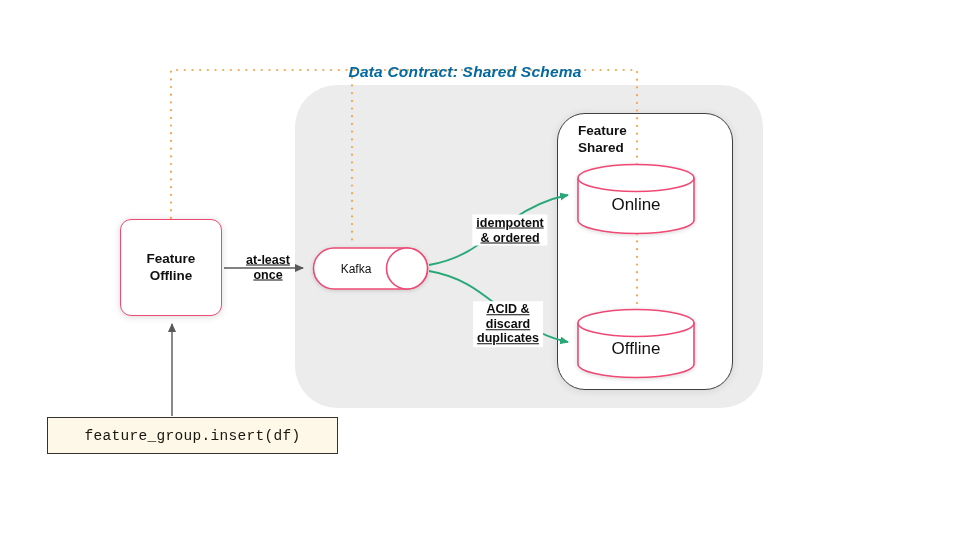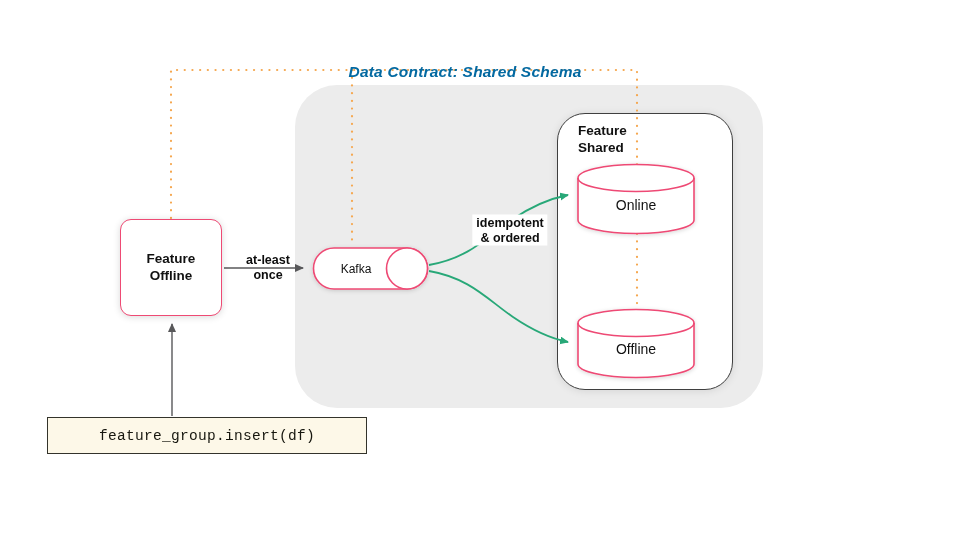--- a/index.html
+++ b/index.html
@@ -34,30 +34,30 @@
   .pinkshape{fill:#ffffff;stroke-width:1.6;}
   .pinkrim{fill:none;stroke-width:1.6;}
   .pipeline-box{
     left:120px;top:219px;width:102px;height:97px;box-sizing:border-box;
     background:#fff;border:1.6px solid #ee4a74;border-radius:11px;
     box-shadow:0 1px 7px rgba(0,0,0,.15);
     display:flex;align-items:center;justify-content:center;text-align:center;
     font-weight:bold;font-size:13.5px;line-height:16.5px;color:#111;
   }
   .pipeline-box span{display:block;}
-  .node-label{transform:translate(-50%,-50%);font-size:14px;color:#111;white-space:nowrap;}
+  .node-label{transform:translate(-50%,-50%);font-size:17px;color:#111;white-space:nowrap;}
   .kafka-label{transform:translate(-50%,-50%);font-size:12px;color:#111;white-space:nowrap;}
   .edge-label{
     transform:translate(-50%,-50%);text-align:center;
     font-weight:bold;font-size:12.5px;line-height:14.5px;color:#0d0d0d;
   }
-  .edge-label span{display:block;}
+  .edge-label span{display:block;text-decoration:underline;}
   .edge-label.on-panel{background:#fff;padding:1px 4px;}
   .code-box{
-    left:47px;top:417px;width:320px;height:37px;box-sizing:border-box;
+    left:47px;top:417px;width:291px;height:37px;box-sizing:border-box;
     background:#fdf8e8;border:1.2px solid #33332b;
     display:flex;align-items:center;justify-content:center;
     font-family:"Liberation Mono","DejaVu Sans Mono",monospace;
     font-size:14.5px;color:#17170f;letter-spacing:.3px;white-space:nowrap;
   }
 </style>
 </head>
 <body>
 
 <div class="canvas">
@@ -123,18 +123,23 @@
   <div class="abs node-label" style="left:636px;top:349px;text-align:right;">Offline</div>
 
   <div class="abs edge-label" style="left:268px;top:267px;">
     <span>at-least</span>
     <span>once</span>
   </div>
   <div class="abs edge-label on-panel" style="left:510px;top:230px;">
     <span>idempotent</span>
     <span>&amp; ordered</span>
   </div>
+  <div class="abs edge-label on-panel" style="left:508px;top:324px;">
+    <span>ACID &amp;</span>
+    <span>discard</span>
+    <span>duplicates</span>
+  </div>
 
   <div class="abs code-box">
     <span>feature_group.insert(df)</span>
   </div>
 
 </div>
 
 </body></html>

